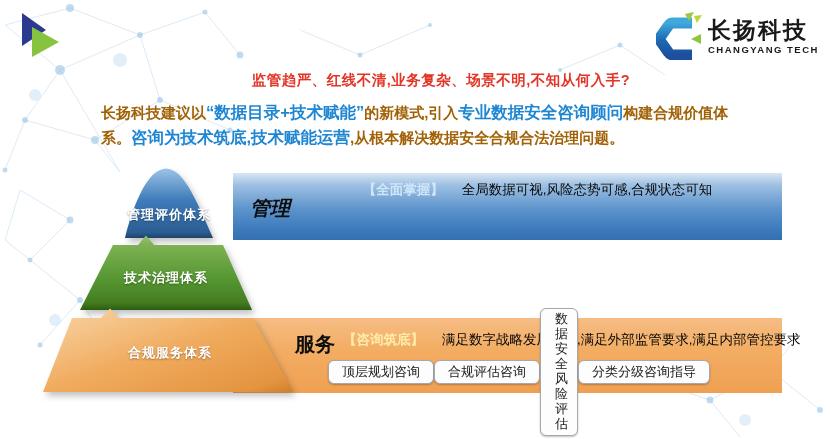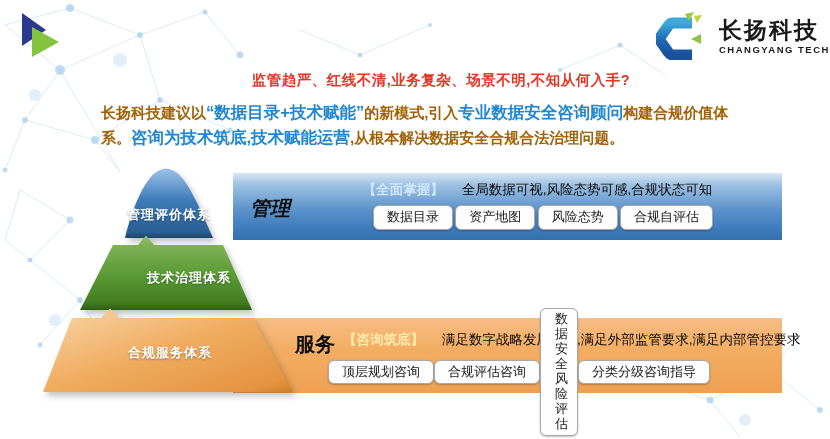--- a/index.html
+++ b/index.html
@@ -15,21 +15,21 @@
     text-align:center;font-size:14.5px;font-weight:800;color:#e23527;z-index:2;
     letter-spacing:0.5px;
   }
   
   .intro{position:absolute;left:101px;top:100px;width:668px;z-index:2;}
   .intro .line{line-height:25px;white-space:nowrap;}
   .seg-dark{color:#a16207;font-weight:700;font-size:15px;}
   .seg-accent{color:#1e86d2;font-weight:800;font-size:16.5px;}
   
   .brand{position:absolute;left:656px;top:12px;z-index:2;display:flex;align-items:center;}
-  .brand-text{margin-left:17px;}
+  .brand-text{margin-left:6px;}
   .brand-name{font-size:23px;font-weight:900;color:#191919;letter-spacing:2px;line-height:24px;}
   .brand-tag{font-size:9.5px;font-weight:800;color:#191919;letter-spacing:1.5px;margin-top:2px;}
   
   .row{position:absolute;left:233px;width:549px;z-index:1;}
   .row-blue{top:173px;height:67px;
     background:linear-gradient(180deg,#d8e6f4 0%,#9dc0e2 18%,#5b92cb 55%,#3c7abc 85%,#356fae 100%);}
   .row-green{top:244px;height:68px;
     background:linear-gradient(180deg,#2f6b15 0%,#2f6b15 5%,#edf5e2 11%,#cfe5b8 24%,#7cb254 62%,#55962e 90%,#2c6210 100%);}
   .row-orange{top:318px;height:75px;
     background:linear-gradient(180deg,#f6bd85 0%,#f3ae64 40%,#efa052 100%);}
@@ -58,21 +58,21 @@
     padding:4px 13px;white-space:nowrap;line-height:1.15;
   }
   .pill.two-line{white-space:normal;max-width:86px;text-align:right;padding:3px 9px;}
   
   .pyr-svg{position:absolute;left:25px;top:158px;z-index:3;
     filter:drop-shadow(3px 4px 3px rgba(50,50,50,.3));}
   .pyr-label{position:absolute;width:130px;text-align:center;color:#ffffff;
     font-size:13px;font-weight:800;letter-spacing:1px;z-index:5;
     text-shadow:0 1px 2px rgba(0,0,0,.35);}
   .pyr-label-1{left:104px;top:206px;}
-  .pyr-label-2{left:101px;top:269px;text-align:right;}
+  .pyr-label-2{left:101px;top:269px;}
   .pyr-label-3{left:105px;top:344px;}
   
   .play-logo{position:absolute;left:0;top:0;z-index:2;}
 </style>
 </head>
 <body>
 
 <div class="stage">
 
   <svg class="bgnet" width="830" height="439">
@@ -159,26 +159,20 @@
     <div class="line">
       <span class="seg-dark">系。</span><span class="seg-accent">咨询为技术筑底,技术赋能运营</span><span class="seg-dark">,从根本解决数据安全合规合法治理问题。</span>
     </div>
   </div>
 
   <div class="row row-blue">
     <div class="row-label">管理</div>
     <div class="row-head">
       <span class="row-tag">【全面掌握】</span><span class="row-desc">全局数据可视,风险态势可感,合规状态可知</span>
     </div>
-    <div class="btnrow">
-      <span class="pill">数据目录</span>
-      <span class="pill">资产地图</span>
-      <span class="pill">风险态势</span>
-      <span class="pill">合规自评估</span>
-    </div>
   </div>
 
 
   <div class="row row-orange">
     <div class="row-label">服务</div>
     <div class="row-head">
       <span class="row-tag">【咨询筑底】</span><span class="row-desc">满足数字战略发展需求,满足外部监管要求,满足内部管控要求</span>
     </div>
     <div class="btnrow">
       <span class="pill">顶层规划咨询</span>

